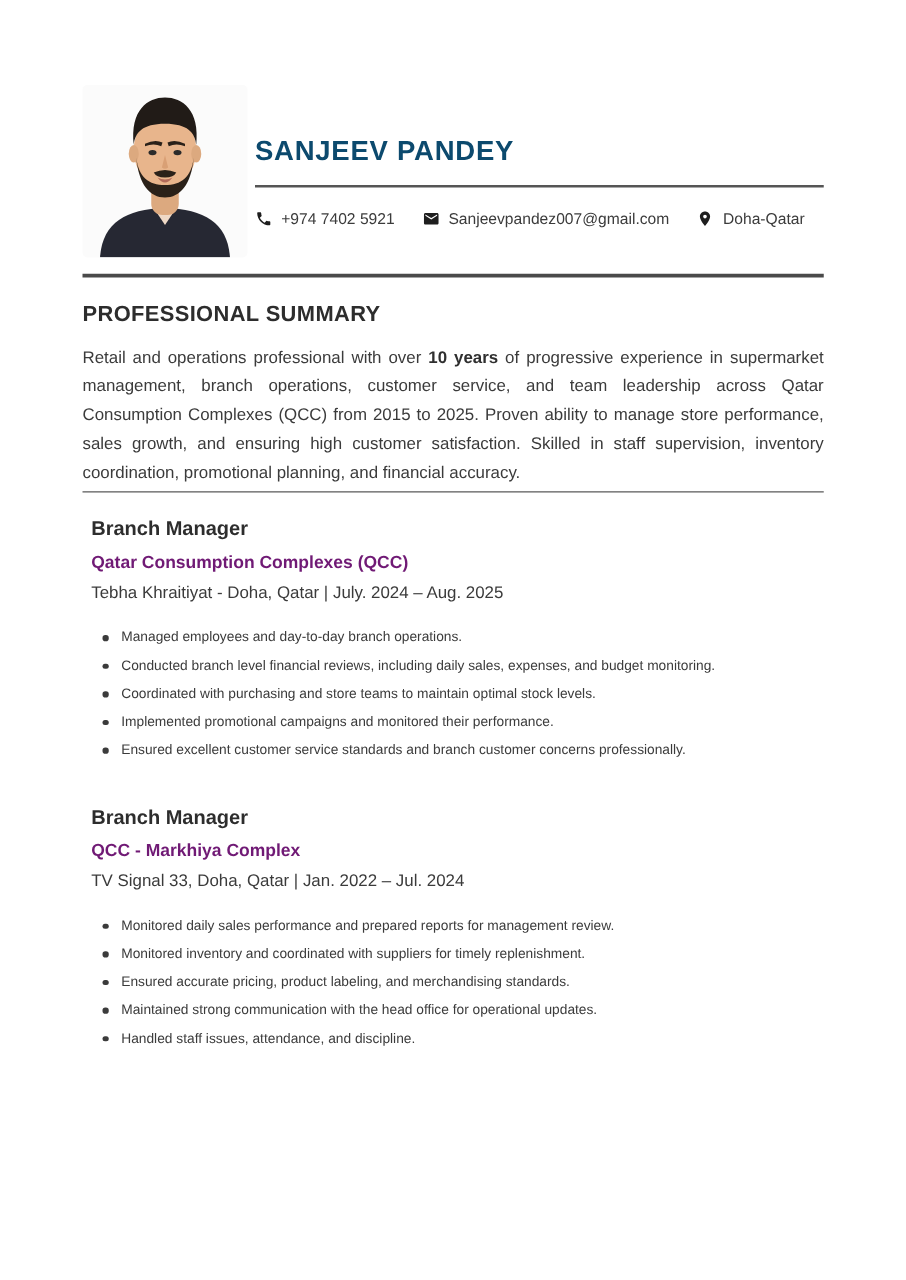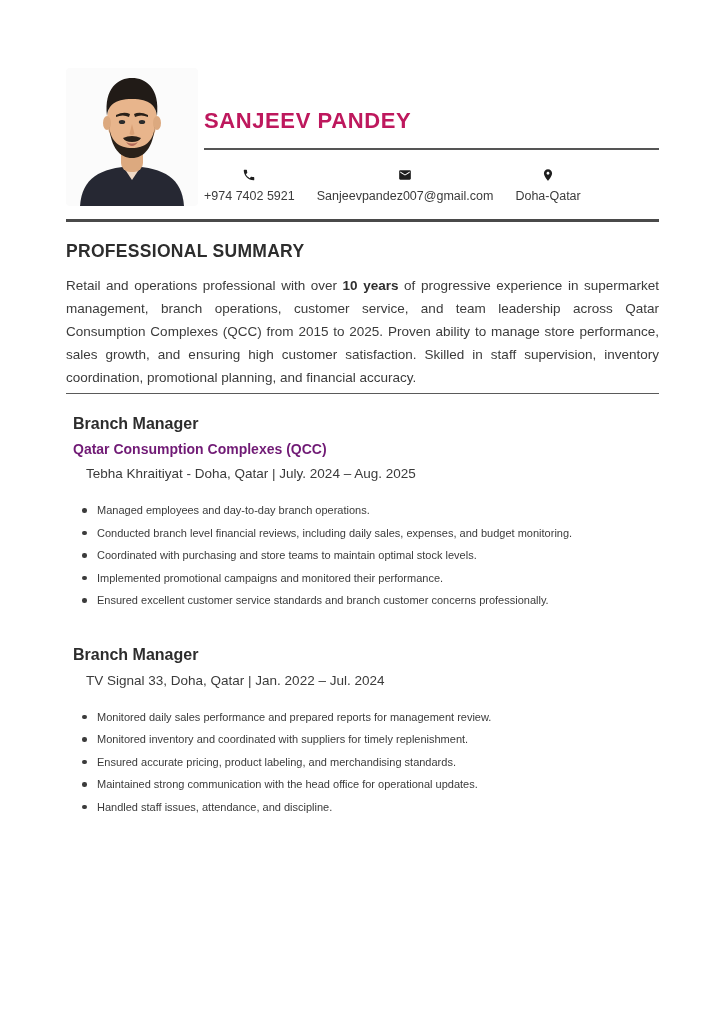--- a/index.html
+++ b/index.html
@@ -27,37 +27,37 @@
     border-radius: 4px;
     background: #fbfbfb;
   }
   .photo svg { display: block; width: 100%; height: 100%; }
   .header-right { flex: 1; padding-left: 6px; min-width: 0; }
   .candidate-name {
     margin-top: 40px;
     font-size: 22px;
     font-weight: bold;
     letter-spacing: 0.6px;
-    color: #be185d;
+    color: #0c4a6e;
   }
   .name-rule {
     margin-top: 14px;
     height: 2px;
     background: #555555;
   }
   .contact-row {
     margin-top: 18px;
     display: flex;
     align-items: center;
     gap: 22px;
     font-size: 12.5px;
     color: #3b3b3b;
     white-space: nowrap;
   }
-  .contact-item { display: inline-flex; align-items: center; gap: 7px; flex-direction: column; }
+  .contact-item { display: inline-flex; align-items: flex-start; gap: 7px; }
   .contact-item .icon { display: inline-flex; }
   .contact-item .icon svg { width: 14px; height: 14px; fill: #1e1e1e; }
   
   .rule-thick {
     margin-top: 13px;
     height: 3px;
     background: #4a4a4a;
   }
   .rule-thin {
     margin-top: 4px;
@@ -93,21 +93,20 @@
     font-size: 14px;
     font-weight: bold;
     color: #701a75;
     padding-left: 7px;
   }
   .job-meta {
     margin-top: 9px;
     font-size: 13.5px;
     color: #3b3b3b;
     padding-left: 7px;
-    margin-left: 13px;
   }
   .job-bullets {
     margin-top: 18px;
     list-style: none;
     padding-left: 7px;
   }
   .job-bullets li {
     position: relative;
     padding-left: 24px;
     font-size: 11px;
@@ -219,20 +218,21 @@
         <li>Managed employees and day-to-day branch operations.</li>
         <li>Conducted branch level financial reviews, including daily sales, expenses, and budget monitoring.</li>
         <li>Coordinated with purchasing and store teams to maintain optimal stock levels.</li>
         <li>Implemented promotional campaigns and monitored their performance.</li>
         <li>Ensured excellent customer service standards and branch customer concerns professionally.</li>
       </ul>
     </article>
 
     <article class="job">
       <h3 class="job-title">Branch Manager</h3>
+      <h4 class="job-company">QCC - Markhiya Complex</h4>
       <p class="job-meta">TV Signal 33, Doha, Qatar | Jan. 2022 – Jul. 2024</p>
       <ul class="job-bullets">
         <li>Monitored daily sales performance and prepared reports for management review.</li>
         <li>Monitored inventory and coordinated with suppliers for timely replenishment.</li>
         <li>Ensured accurate pricing, product labeling, and merchandising standards.</li>
         <li>Maintained strong communication with the head office for operational updates.</li>
         <li>Handled staff issues, attendance, and discipline.</li>
       </ul>
     </article>
   </section>

